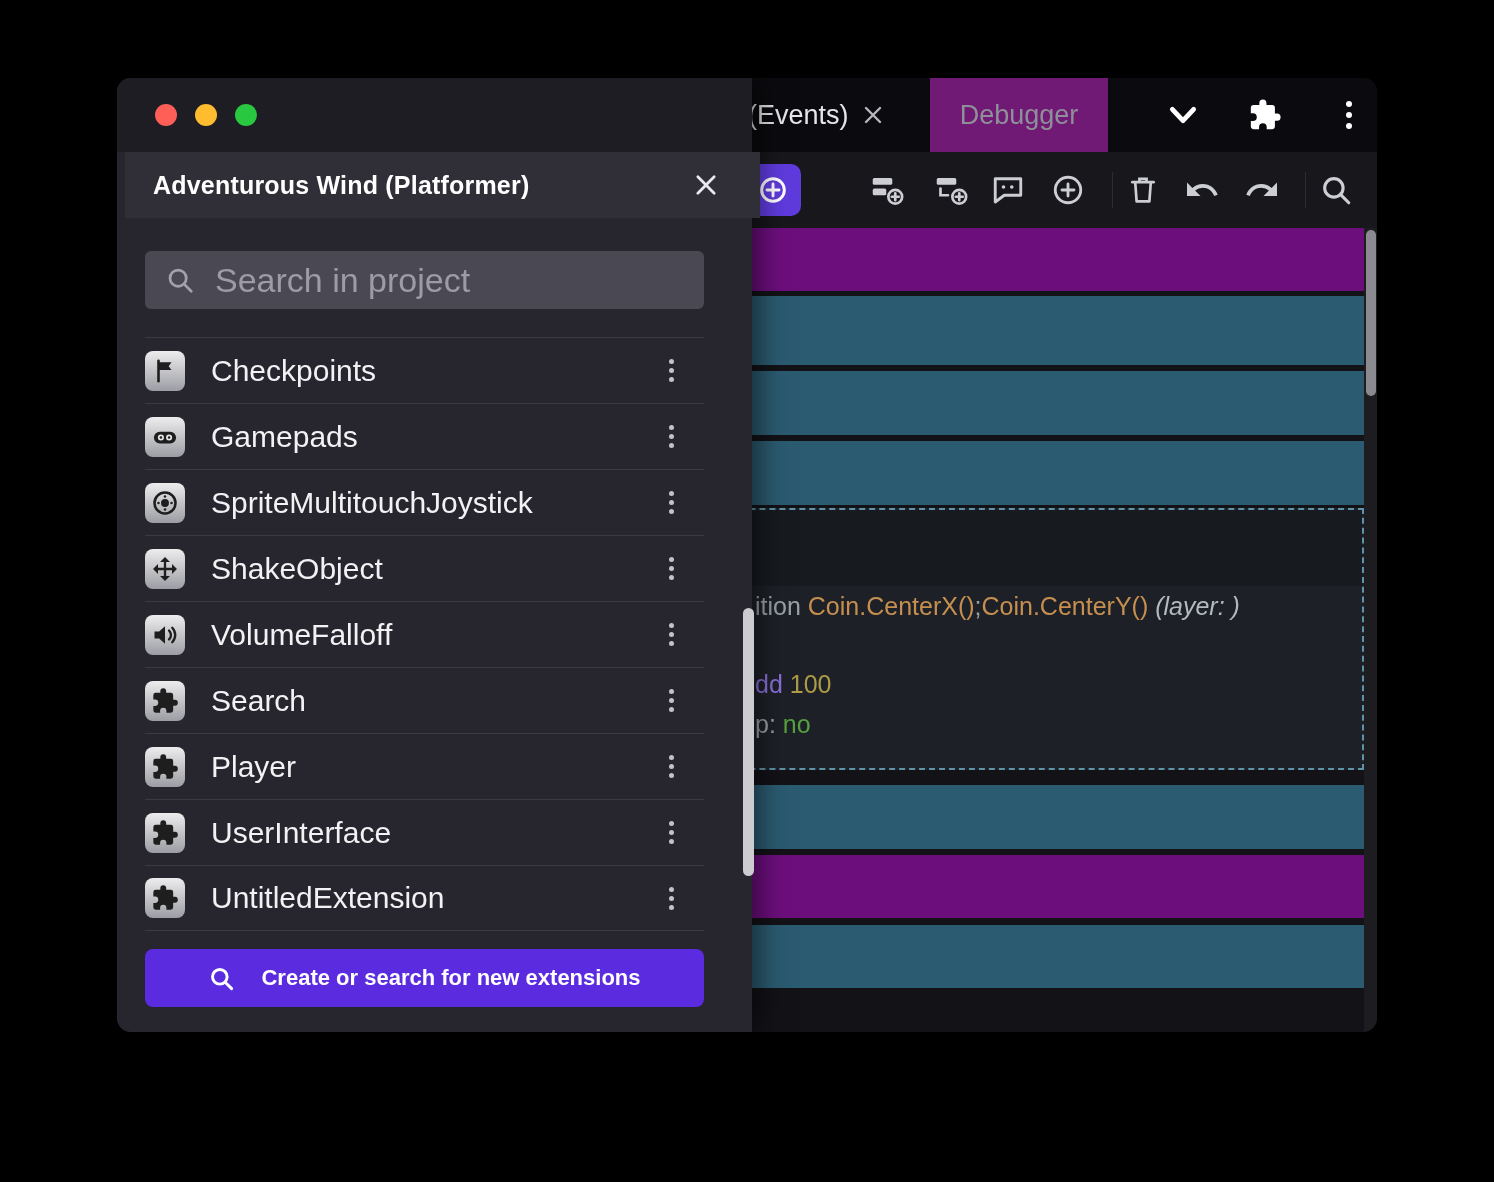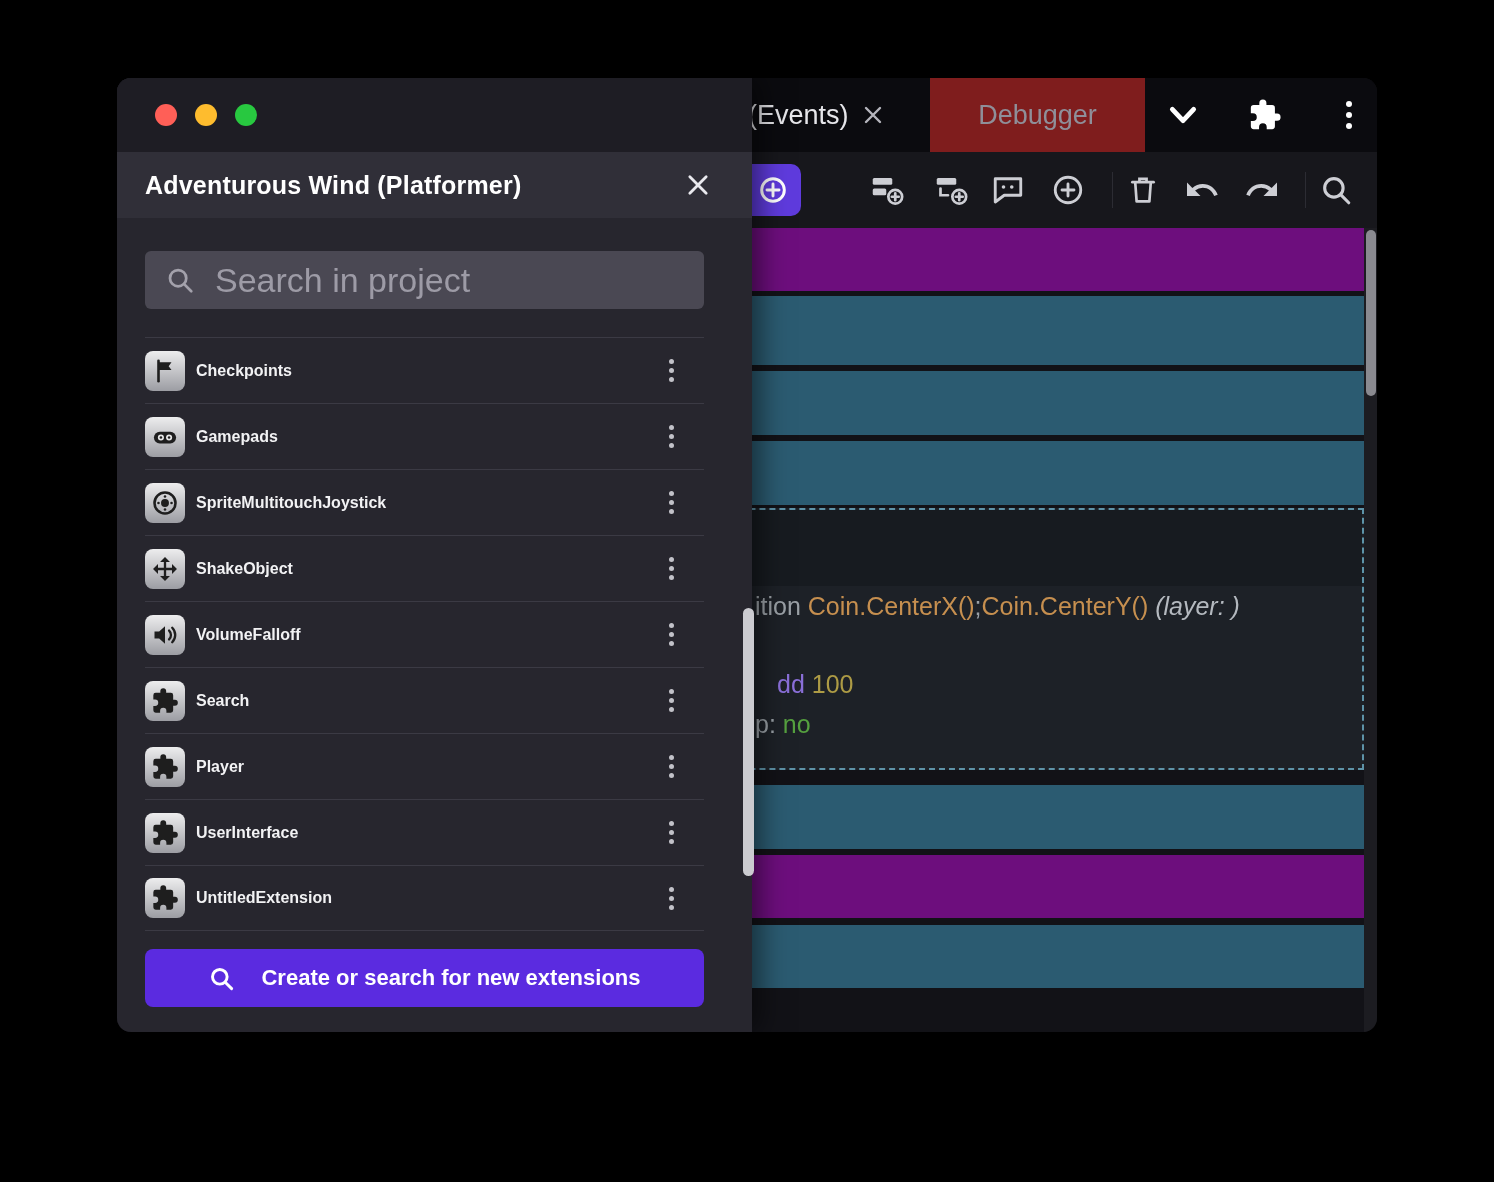--- a/index.html
+++ b/index.html
@@ -10,21 +10,21 @@
   
   .window{position:absolute;left:117px;top:78px;width:1260px;height:954px;border-radius:14px;
     overflow:hidden;background:#141419;box-shadow:0 28px 80px rgba(0,0,0,.8),0 10px 28px rgba(0,0,0,.6);}
 
   
   .editor{position:absolute;inset:0;}
   .tabbar{position:absolute;left:0;top:0;width:1260px;height:74px;background:#0b0b0f;}
   .tab{position:absolute;top:0;height:74px;display:flex;align-items:center;}
   .tab-events{left:631px;gap:12px;color:#e6e6ea;}
   .tab-label{font-size:27px;}
-  .tab-debugger{left:813px;width:215px;background:#7f1d1d;justify-content:center;color:#8f8f99;}
+  .tab-debugger{left:813px;width:178px;background:#701a75;justify-content:center;color:#8f8f99;}
   .icon-btn{display:inline-flex;align-items:center;justify-content:center;cursor:pointer;}
   .tab-close{color:#b6b6bd;}
   .tabbar-actions .icon-btn{position:absolute;top:17px;width:40px;height:40px;color:#fff;}
   .act-chevron{left:1046px;}
   .act-puzzle{left:1128px;}
   .act-kebab{left:1212px;}
   .kebab-v{display:flex;flex-direction:column;gap:5px;align-items:center;justify-content:center;}
   .kebab-v i{width:6px;height:6px;border-radius:50%;background:#fff;display:block;}
 
   .toolbar{position:absolute;left:0;top:74px;width:1260px;height:76px;background:#17171c;}
@@ -43,48 +43,48 @@
   .row.purple{background:var(--event-purple);}
   .row.teal{background:var(--event-teal);}
   .r1{top:0;height:63px;}.r2{top:68px;height:69px;}.r3{top:143px;height:64px;}.r4{top:213px;height:64px;}
   .r5{top:557px;height:64px;}.r6{top:627px;height:63px;}.r7{top:697px;height:63px;}
   .sel-block{position:absolute;left:-6px;top:280px;width:1253px;height:262px;background:#1d2127;
     border:2px dashed var(--selected-border);}
   .sel-strip{position:absolute;left:0;top:0;right:0;height:76px;background:#171b20;}
   .code{position:absolute;left:642px;font-size:25px;white-space:pre;}
   .code-l1{top:82px;}.code-l2{top:160px;}.code-l3{top:200px;}
   .cg{color:var(--code-gray);text-align:center;}.cgl{color:var(--code-gray-light);font-style:italic;}.co{color:var(--code-orange);}
-  .cp{color:var(--code-purple);padding-left:22px;}.cy{color:var(--code-yellow);}.cgr{color:var(--code-green);}
+  .cp{color:var(--code-purple);}.cy{color:var(--code-yellow);}.cgr{color:var(--code-green);}
 
   .vscroll{position:absolute;left:1247px;top:150px;width:13px;height:804px;background:#1c1c21;}
   .vthumb{position:absolute;left:1.5px;top:2px;width:10px;height:166px;border-radius:6px;background:#8a8a90;}
 
   
   .dialog{position:absolute;left:0;top:0;width:635px;height:954px;background:#27262e;z-index:5;
     box-shadow:8px 0 26px rgba(0,0,0,.5);}
   .mac-bar{position:absolute;left:0;top:0;width:100%;height:74px;background:#1e1d24;
     display:flex;align-items:center;padding-left:38px;gap:18px;}
   .tl{width:22px;height:22px;border-radius:50%;display:block;cursor:pointer;}
   .tl-red{background:#ff5f57;}.tl-yellow{background:#febc2e;}.tl-green{background:#28c840;}
-  .dlg-header{position:absolute;left:0;top:74px;width:100%;height:66px;background:#302f38;
+  .dlg-header{position:absolute;left:8px;top:74px;width:100%;height:66px;background:#302f38;
     display:flex;align-items:center;padding:0 40px 0 28px;}
   .dlg-title{margin:0;font-size:25px;font-weight:700;color:#ffffff;letter-spacing:.2px;}
   .dlg-close{margin-left:auto;color:#e9e9ee;}
   .dlg-search{position:absolute;left:28px;top:173px;width:559px;height:58px;background:#4a4853;
     border-radius:6px;display:flex;align-items:center;gap:18px;padding-left:20px;}
   .dlg-search .icon{color:#a3a1ab;display:inline-flex;}
   .dlg-search input{flex:1;background:transparent;border:none;outline:none;color:#e9e9ee;
     font-size:34px;font-family:inherit;min-width:0;padding-right:14px;}
   .dlg-search input::placeholder{color:#9d9ba6;}
   .dlg-list{position:absolute;left:28px;top:259px;width:559px;margin:0;padding:0;list-style:none;}
   .item{height:66px;display:flex;align-items:center;border-top:1px solid #3b3a44;padding-right:24px;cursor:pointer;}
   .item:last-child{border-bottom:1px solid #3b3a44;}
   .tile{width:40px;height:40px;border-radius:8px;background:linear-gradient(180deg,#ededee,#9c9da3);
     display:flex;align-items:center;justify-content:center;flex:none;}
-  .item-label{margin-left:11px;font-size:16px;font-weight:700;color:#f2f2f4;}
+  .item-label{margin-left:26px;font-size:30px;font-weight:400;color:#f2f2f4;}
   .kebab{margin-left:auto;display:flex;flex-direction:column;gap:4px;align-items:center;cursor:pointer;padding:6px;}
   .kebab i{width:5px;height:5px;border-radius:50%;background:#c2c2c9;display:block;}
   .dlg-create{position:absolute;left:28px;top:871px;width:559px;height:58px;border:none;border-radius:8px;
     background:var(--accent-purple);color:#fff;font-family:inherit;font-size:22px;font-weight:700;
     display:flex;align-items:center;justify-content:center;gap:26px;cursor:pointer;}
   .dlg-create .icon{display:inline-flex;color:#fff;}
   .dlg-scroll-thumb{position:absolute;left:626px;top:530px;width:11px;height:268px;border-radius:6px;
     background:#cbcbd0;z-index:6;cursor:grab;}
 </style>
 </head>

